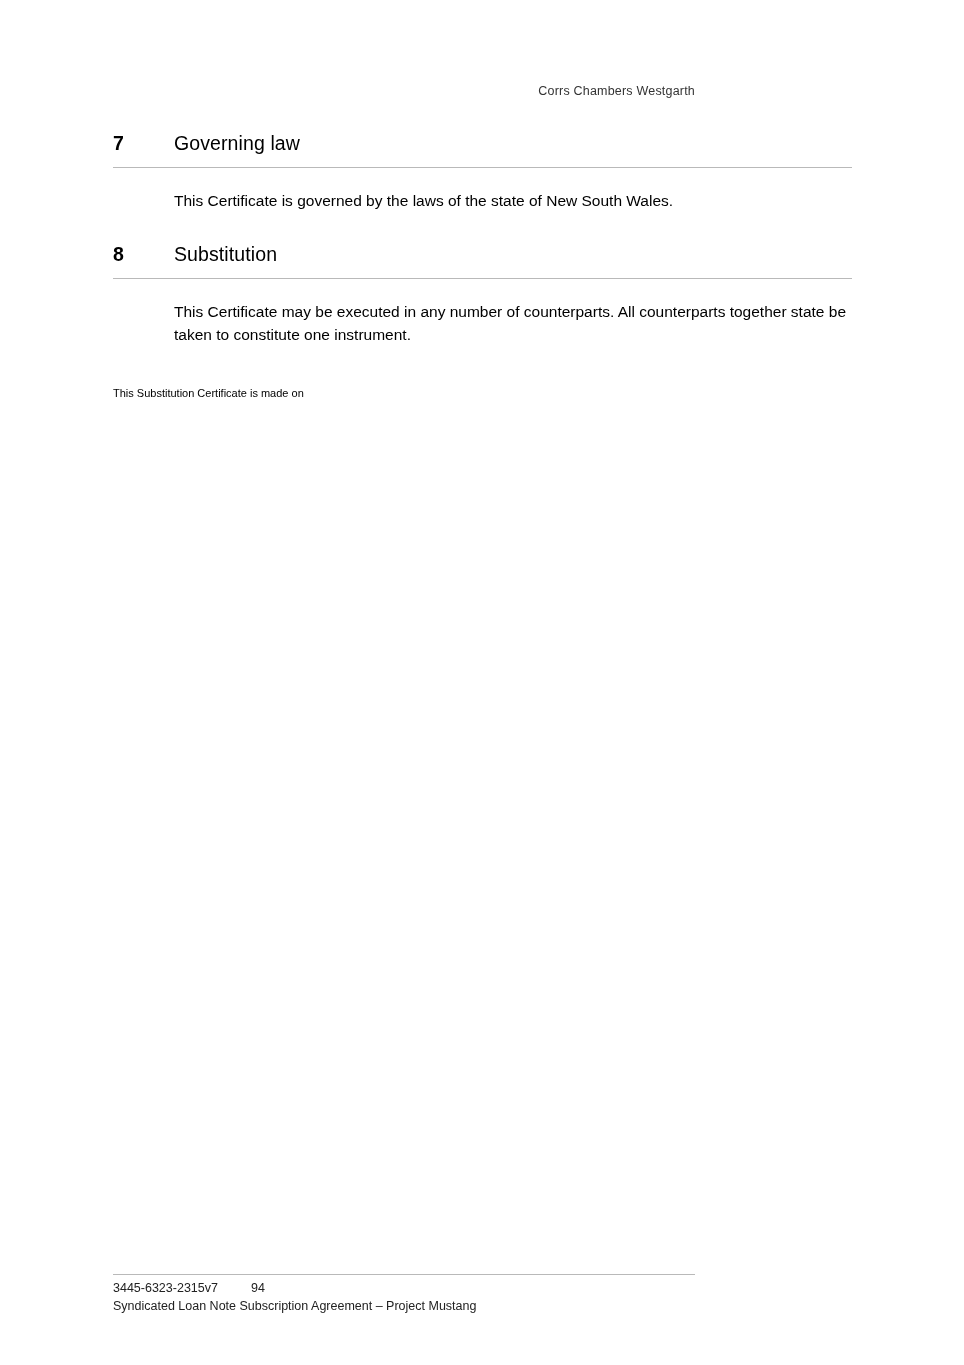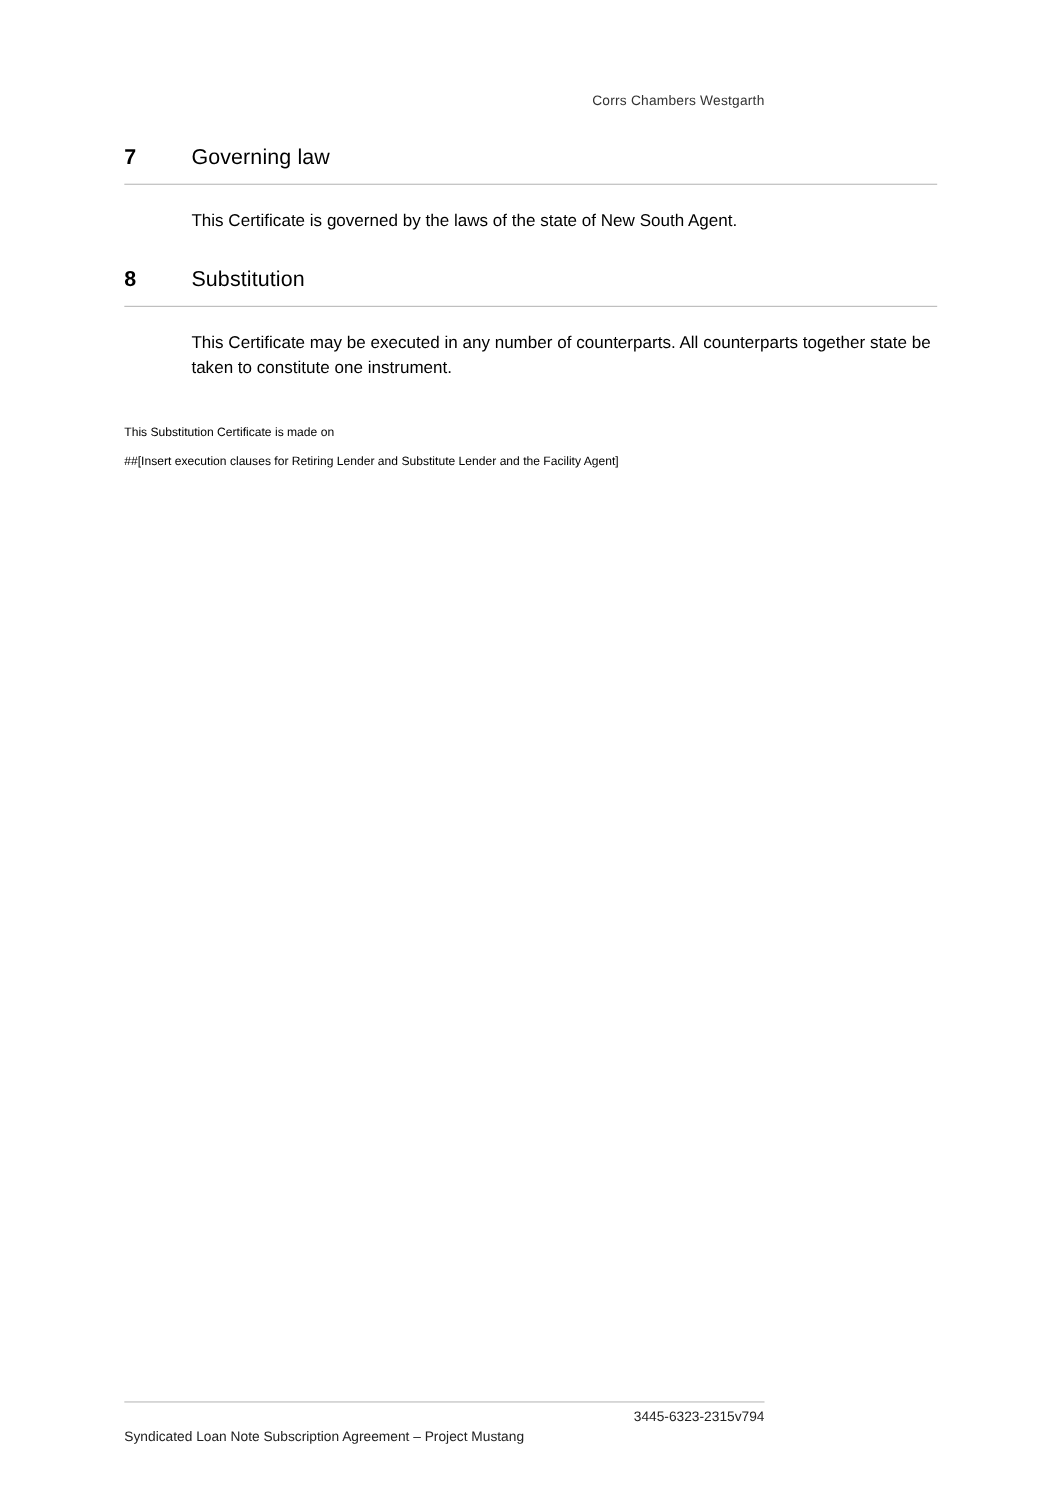--- a/index.html
+++ b/index.html
@@ -79,22 +79,23 @@
     left: 113px;
     right: 113px;
     bottom: 52px;
     border-top: 1px solid #b9b9b9;
     padding-top: 6px;
     font-size: 12.5px;
     color: #222222;
   }
   .footer-row {
     display: flex;
-    justify-content: flex-end;
+    justify-content: flex-start;
     align-items: baseline;
+    gap: 33px;
   }
   .footer-line2 {
     margin-top: 4px;
   }
 </style>
 </head>
 <body>
 
 <div class="page">
 
@@ -102,36 +103,35 @@
     <span>Corrs Chambers Westgarth</span>
   </div>
 
   <div class="content">
 
     <div class="clause">
       <div class="clause-head">
         <span class="clause-num">7</span>
         <span class="clause-title">Governing law</span>
       </div>
-      <div class="clause-body">This Certificate is governed by the laws of the state of New South Agent.</div>
+      <div class="clause-body">This Certificate is governed by the laws of the state of New South Wales.</div>
     </div>
 
     <div class="gap-1"></div>
 
     <div class="clause">
       <div class="clause-head">
         <span class="clause-num">8</span>
         <span class="clause-title">Substitution</span>
       </div>
       <div class="clause-body">This Certificate may be executed in any number of counterparts.  All counterparts together state be taken to constitute one instrument.</div>
     </div>
 
     <div class="closing">
       <p>This Substitution Certificate is made on</p>
-      <p>##[Insert execution clauses for Retiring Lender and Substitute Lender and the Facility Agent]</p>
     </div>
 
   </div>
 
   <div class="footer">
     <div class="footer-row">
       <span>3445-6323-2315v7</span>
       <span>94</span>
     </div>
     <div class="footer-line2">Syndicated Loan Note Subscription Agreement  –  Project Mustang</div>

